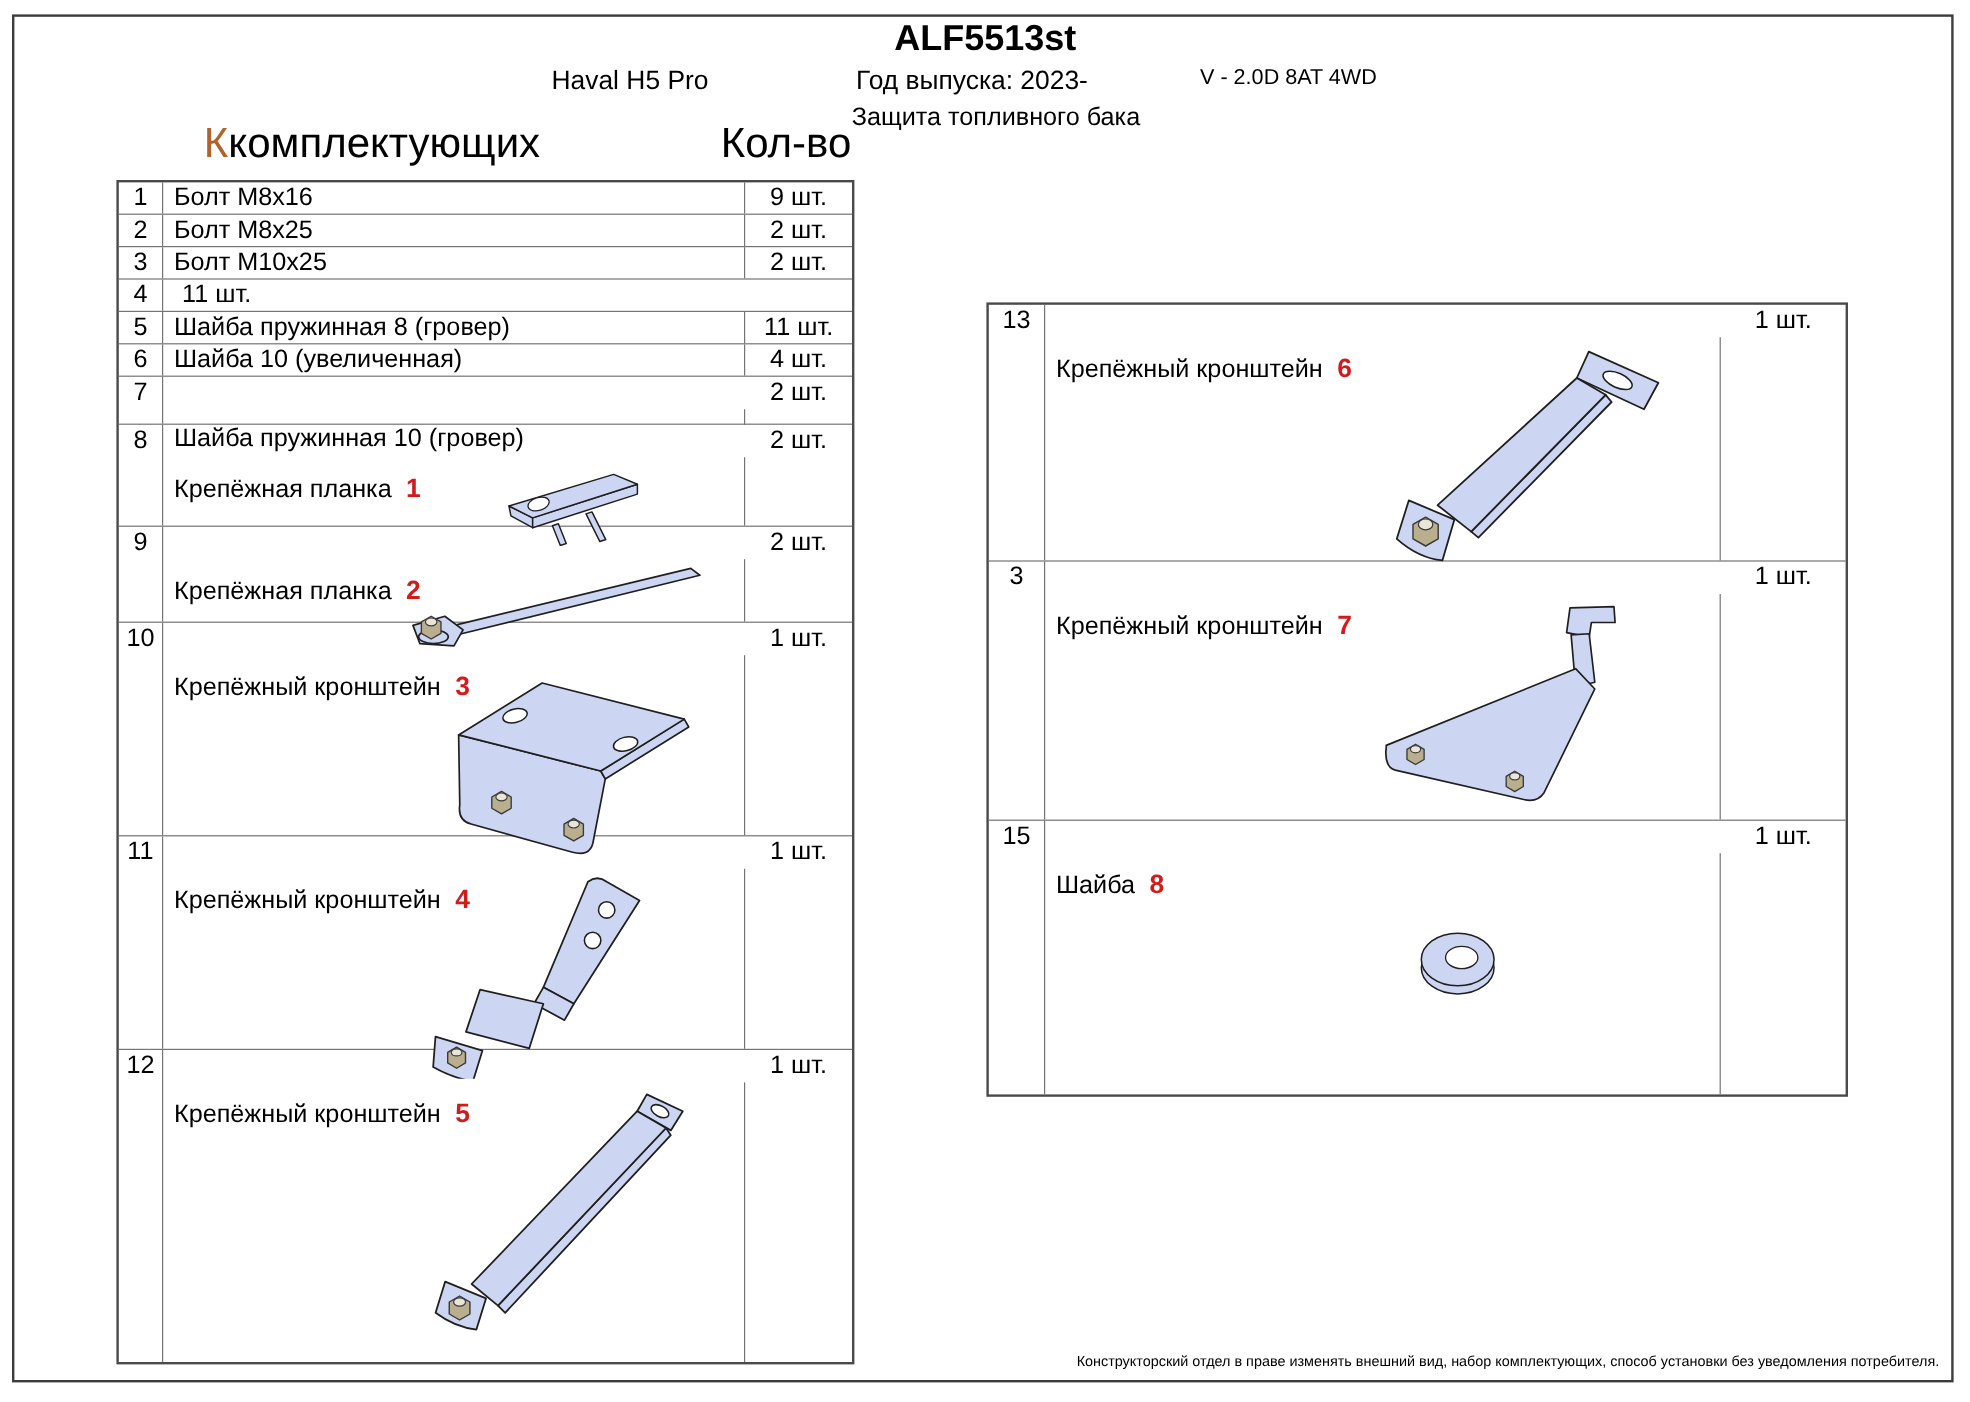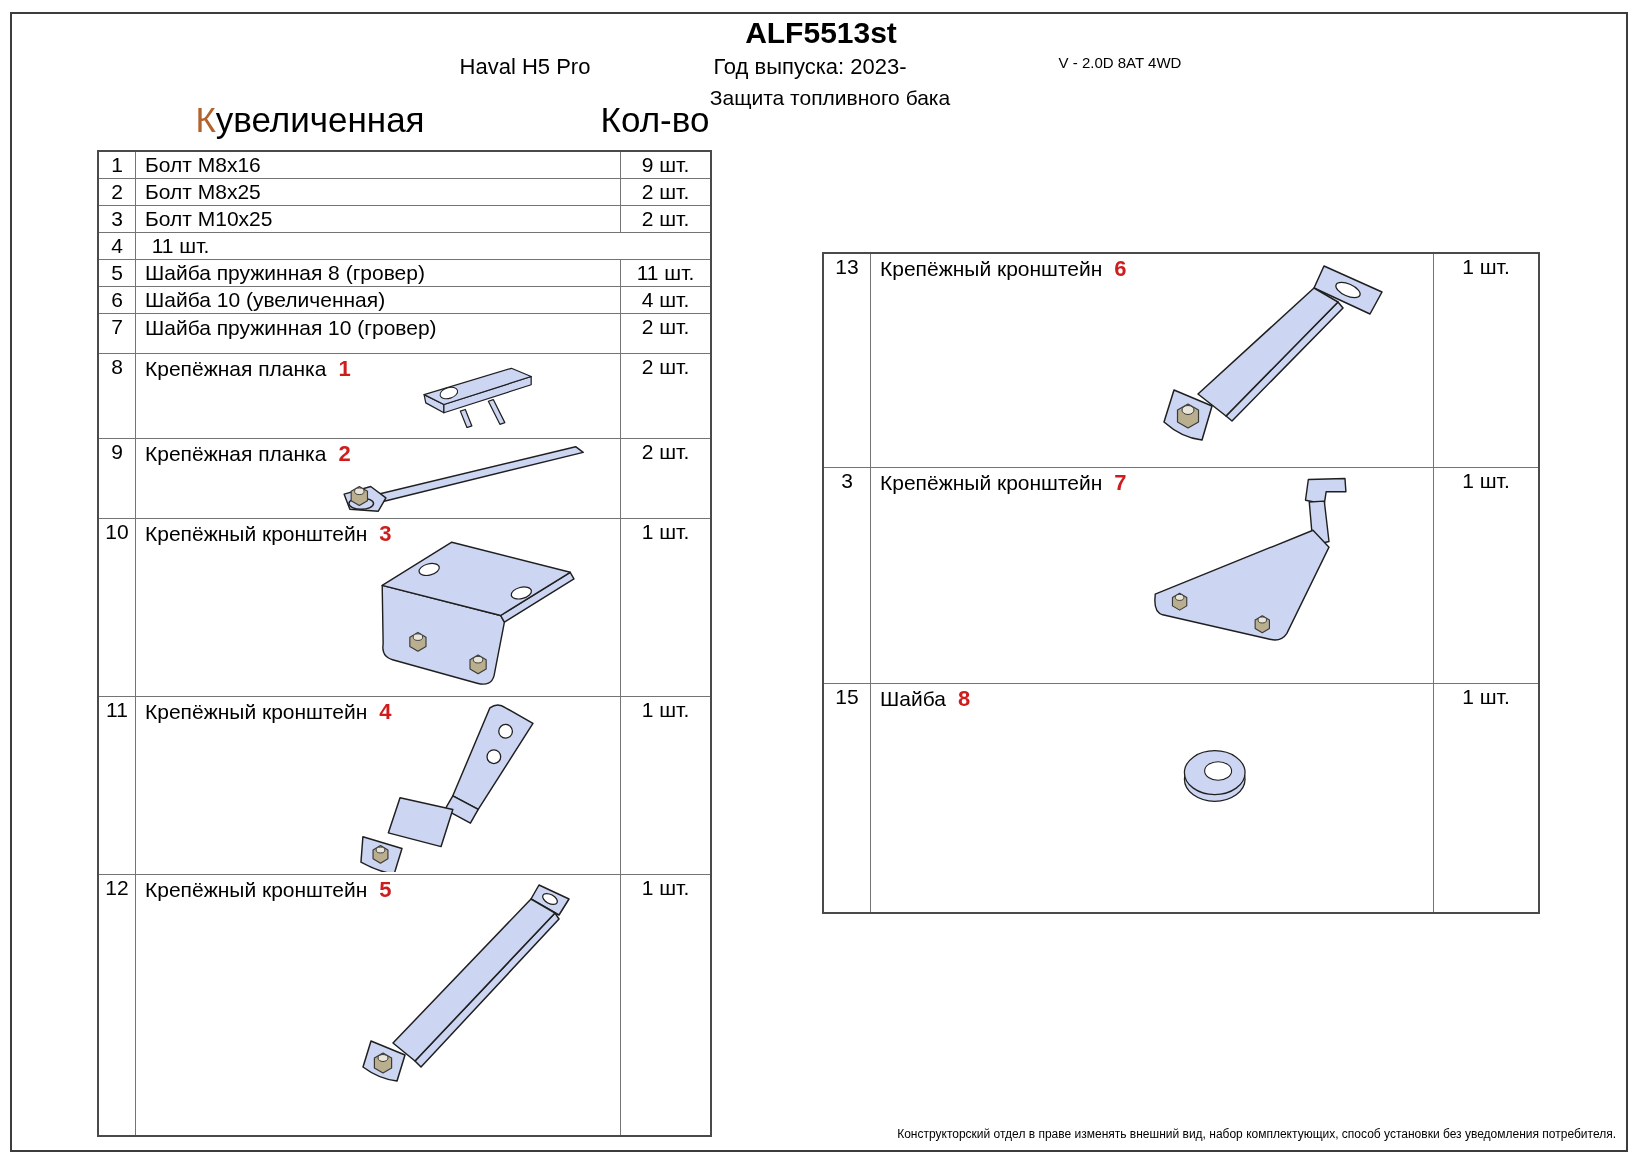--- a/index.html
+++ b/index.html
@@ -6,62 +6,62 @@
   body{
     width:1642px;height:1168px;position:relative;overflow:hidden;
     font-family:"Liberation Sans","DejaVu Sans",sans-serif;color:#000;
   }
   .page-border{position:absolute;left:10px;top:12px;width:1618px;height:1140px;
     border:2px solid #3c3c3c;box-sizing:border-box;}
   .hdr{position:absolute;white-space:nowrap;}
   .code{left:0;right:0;top:16px;text-align:center;font-size:30px;font-weight:bold;}
   .model{top:54px;left:380px;width:290px;text-align:center;font-size:22px;}
   .year{top:54px;left:660px;width:300px;text-align:center;font-size:22px;}
-  .engine{top:54px;left:1000px;width:240px;text-align:center;font-size:15px;}
+  .engine{top:54px;left:1000px;width:240px;text-align:left;font-size:18px;}
   .product{top:86px;left:660px;width:340px;text-align:center;font-size:21px;}
   .big-h{position:absolute;font-size:35px;white-space:nowrap;text-align:center;}
   .h-comp{top:100px;left:120px;width:380px;}
   .h-qty{top:100px;left:560px;width:190px;}
   .k-accent{color:var(--header-accent,#b2622d);}
 
   .tbl{position:absolute;border:2px solid #4a4a4a;box-sizing:border-box;background:#fff;}
   .lt{left:97px;top:150px;width:615px;}
   .rt{left:822px;top:252px;width:718px;}
   .row{display:flex;border-bottom:1px solid var(--table-border,#777);position:relative;box-sizing:border-box;}
   .row:last-child{border-bottom:none;}
   .c{box-sizing:border-box;}
   .num{border-right:1px solid var(--table-border,#777);display:flex;justify-content:center;font-size:21px;flex:none;}
   .name{flex:1;border-right:1px solid var(--table-border,#777);position:relative;font-size:21px;padding-left:9px;}
   .qty{display:flex;justify-content:center;font-size:21px;flex:none;}
   .lt .num{width:37px}.lt .qty{width:89px}
   .rt .num{width:47px}.rt .qty{width:104px}
   .short .num,.short .qty{align-items:center;}
   .short .name{display:flex;align-items:center;}
   .tall .num,.tall .qty{align-items:flex-start;padding-top:1px;}
-  .tall .name{padding-top:2px;}
+  .tall .name{padding-top:13px;margin-top:27px;}
   .pno{color:var(--accent-red,#cf1d1d);font-weight:bold;margin-left:12px;font-size:22px;}
   .ill{position:absolute;pointer-events:none;}
   .pf{fill:var(--part-fill,#ccd5f1);stroke:var(--part-stroke,#1f1f1f);stroke-width:1.5;stroke-linejoin:round;}
   .ph{fill:#fff;stroke:var(--part-stroke,#1f1f1f);stroke-width:1.3;}
   .nut{fill:var(--nut-fill,#b9ae8e);stroke:#3a3a3a;stroke-width:1.2;stroke-linejoin:round;}
   .nuth{fill:#e9e5d9;stroke:#3a3a3a;stroke-width:1;}
   .disclaimer{position:absolute;right:26px;top:1127px;font-size:12px;white-space:nowrap;margin-left:24px;}
 </style>
 </head>
 <body>
 
 <div class="page-border"></div>
 
 <div class="hdr code">ALF5513st</div>
 <div class="hdr model">Haval H5 Pro</div>
 <div class="hdr year">Год выпуска: 2023-</div>
 <div class="hdr engine">V - 2.0D 8AT 4WD</div>
 <div class="hdr product">Защита топливного бака</div>
 
-<div class="big-h h-comp"><span class="k-accent">К</span><span>увеличенная</span></div>
+<div class="big-h h-comp"><span class="k-accent">К</span><span>комплектующих</span></div>
 <div class="big-h h-qty">Кол-во</div>
 
 <div class="tbl lt">
 
   <div class="row short" style="height:27px">
     <div class="c num">1</div>
     <div class="c name">
         <span>Болт М8х16</span>
       </div>
     <div class="c qty">9 шт.</div>

